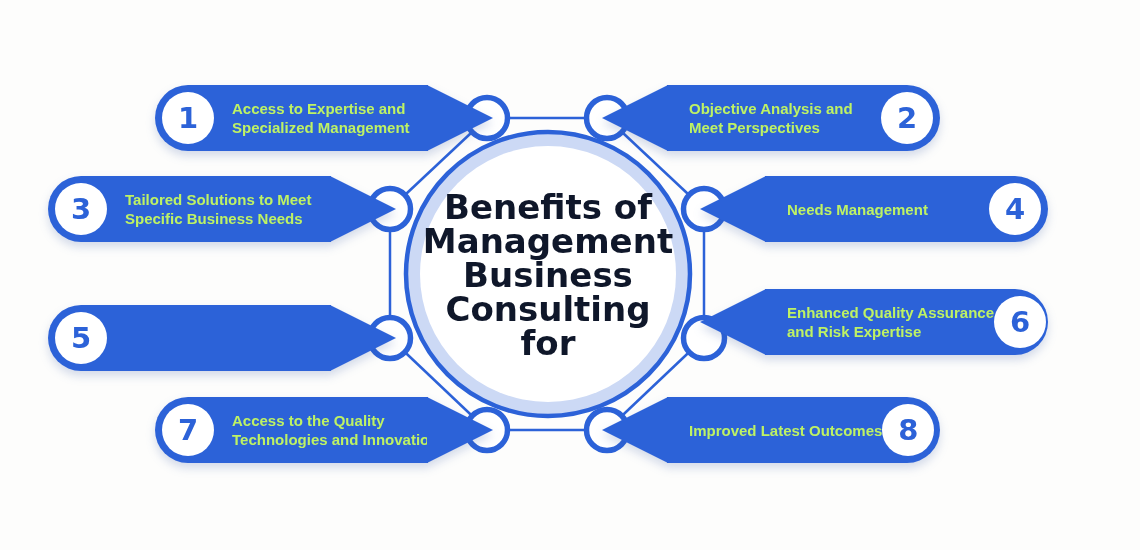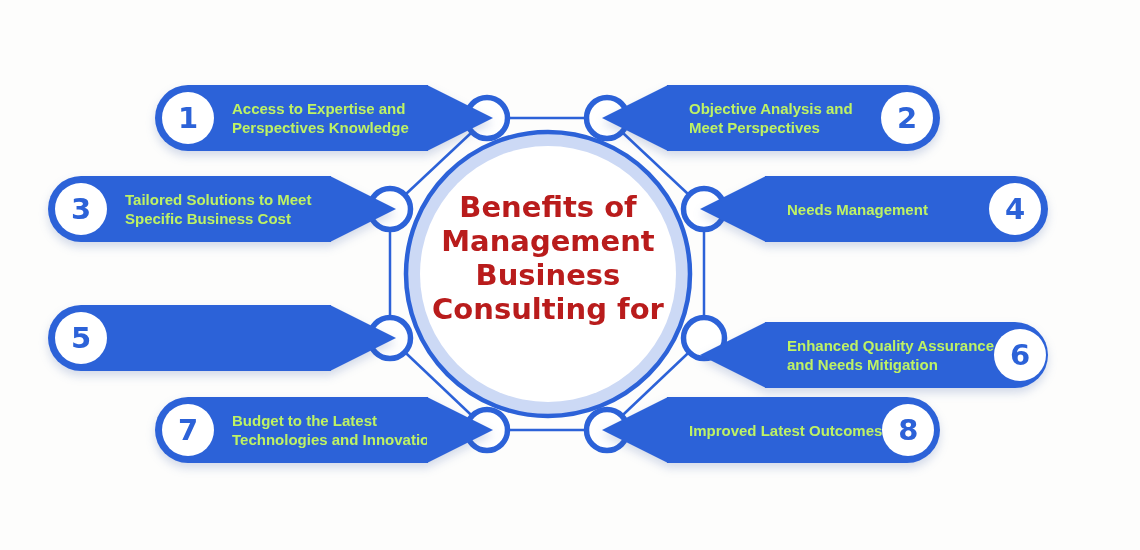--- a/index.html
+++ b/index.html
@@ -4,21 +4,21 @@
 <style>
   html,body{margin:0;padding:0;}
   .stage{
     position:relative;width:1140px;height:550px;background:#fdfdfc;
     overflow:hidden;font-family:"Liberation Sans",sans-serif;
   }
   .web{position:absolute;left:0;top:0;z-index:0;}
   .center-title{
     position:absolute;left:413px;top:190px;width:270px;z-index:1;
     text-align:center;font-family:"DejaVu Sans",sans-serif;
-    font-weight:700;font-size:29px;line-height:34px;color:#b91c1c;
+    font-weight:700;font-size:34px;line-height:34px;color:#0f172a;
   }
   .banner{
     position:absolute;height:66px;display:flex;z-index:2;
     filter:drop-shadow(0 5px 5px rgba(44,80,160,0.20));
   }
   .banner .body{
     flex:1;display:flex;align-items:center;background:#2c62d8;min-width:0;
   }
   .banner.left .body{border-radius:33px 0 0 33px;padding-left:7px;}
   .banner.right .body{border-radius:0 33px 33px 0;padding-right:7px;}
@@ -35,21 +35,21 @@
     color:#bef264;font-weight:700;font-size:15px;line-height:19px;
   }
   .label div{white-space:nowrap;}
   .banner.left .label{margin-left:18px;}
   .banner.right .label{flex:1;padding-left:22px;}
   .b1{left:155px;top:85px;width:338px;}
   .b2{left:602px;top:85px;width:338px;}
   .b3{left:48px;top:176px;width:348px;}
   .b4{left:700px;top:176px;width:348px;}
   .b5{left:48px;top:305px;width:348px;}
-  .b6{left:700px;top:322px;width:348px;}
+  .b6{left:700px;top:289px;width:348px;}
   .b7{left:155px;top:397px;width:338px;}
   .b8{left:602px;top:397px;width:338px;}
 </style>
 </head>
 <body>
 
 <div class="stage">
 
   <svg class="web" width="1140" height="550" viewBox="0 0 1140 550">
 
@@ -86,21 +86,21 @@
     <div>Consulting for</div>
   </div>
 
   <div class="banner left b1">
     <div class="body">
       <div class="badge">
         <span>1</span>
       </div>
       <div class="label">
         <div>Access to Expertise and</div>
-        <div>Perspectives Knowledge</div>
+        <div>Specialized Management</div>
       </div>
     </div>
     <div class="tip"></div>
   </div>
 
   <div class="banner right b2">
     <div class="tip"></div>
     <div class="body">
       <div class="label">
         <div>Objective Analysis and</div>
@@ -112,21 +112,21 @@
     </div>
   </div>
 
   <div class="banner left b3">
     <div class="body">
       <div class="badge">
         <span>3</span>
       </div>
       <div class="label">
         <div>Tailored Solutions to Meet</div>
-        <div>Specific Business Cost</div>
+        <div>Specific Business Needs</div>
       </div>
     </div>
     <div class="tip"></div>
   </div>
 
   <div class="banner right b4">
     <div class="tip"></div>
     <div class="body">
       <div class="label">
         <div>Needs Management</div>
@@ -144,35 +144,35 @@
       </div>
     </div>
     <div class="tip"></div>
   </div>
 
   <div class="banner right b6">
     <div class="tip"></div>
     <div class="body">
       <div class="label">
         <div>Enhanced Quality Assurance</div>
-        <div>and Needs Mitigation</div>
+        <div>and Risk Expertise</div>
       </div>
       <div class="badge">
         <span>6</span>
       </div>
     </div>
   </div>
 
   <div class="banner left b7">
     <div class="body">
       <div class="badge">
         <span>7</span>
       </div>
       <div class="label">
-        <div>Budget to the Latest</div>
+        <div>Access to the Quality</div>
         <div>Technologies and Innovations</div>
       </div>
     </div>
     <div class="tip"></div>
   </div>
 
   <div class="banner right b8">
     <div class="tip"></div>
     <div class="body">
       <div class="label">

